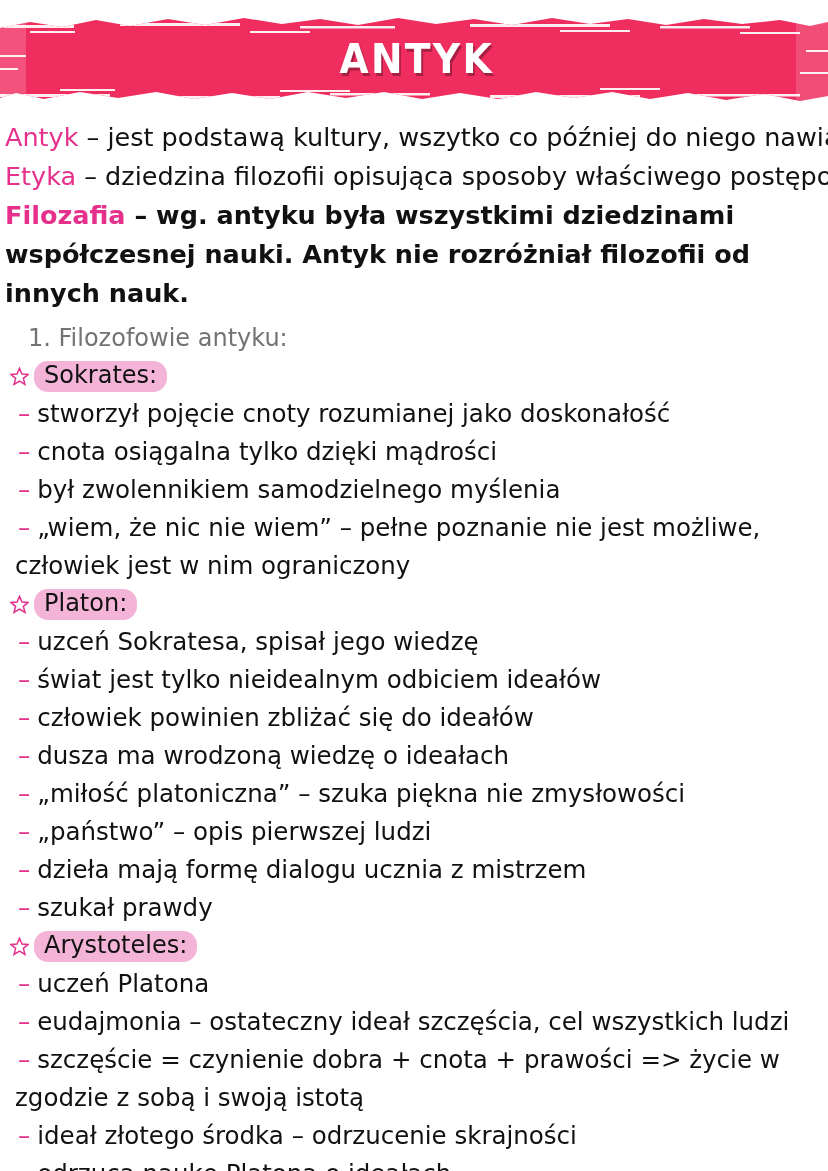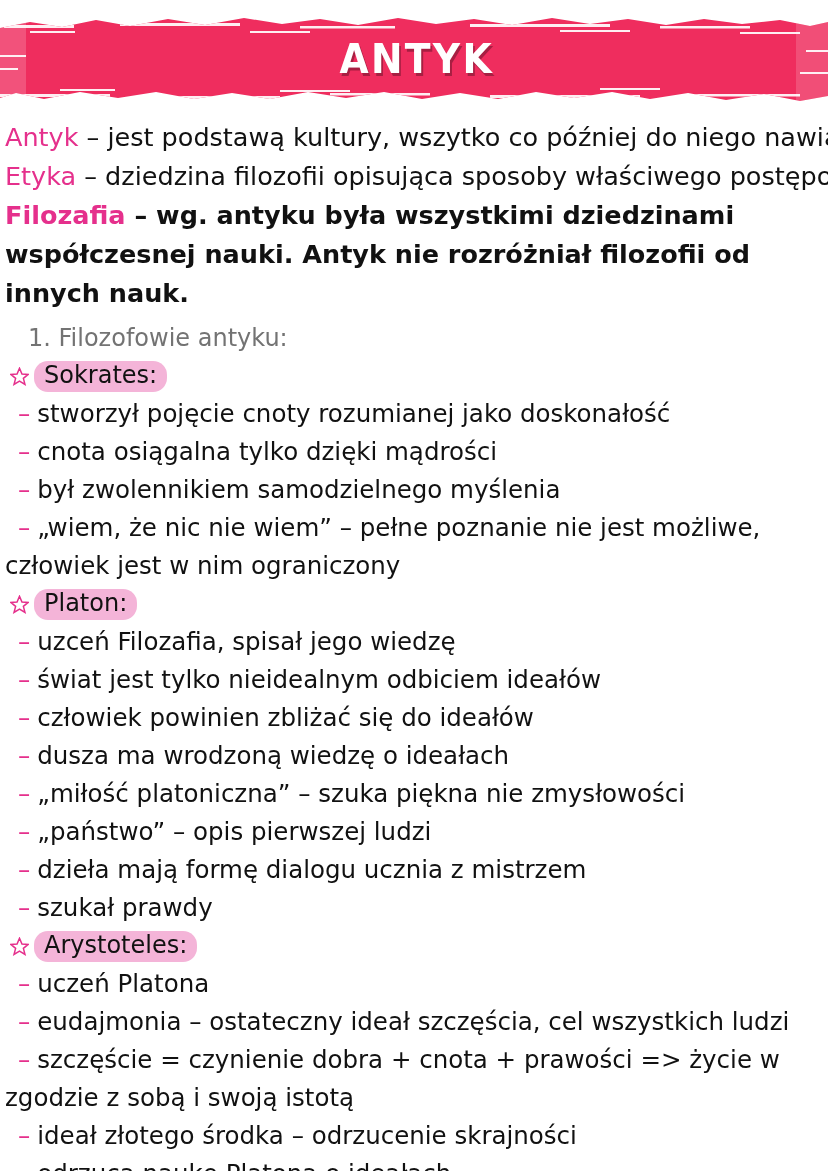--- a/index.html
+++ b/index.html
@@ -118,21 +118,21 @@
     padding-right: 0;
     text-indent: 0;
   }
   .bullet .dash {
     color: #e5308c;
     margin-right: 7px;
   }
   .cont {
     font-size: 24.5px;
     line-height: 38px;
-    padding-left: 5px;
+    padding-left: 15px;
     padding-right: 4px;
   }
 </style>
 </head>
 <body>
 
 <div class="banner">
   <svg class="brush" viewBox="0 0 828 118" preserveAspectRatio="none" aria-hidden="true">
     <defs>
       <clipPath id="rag">
@@ -209,21 +209,21 @@
   <div class="bullet"><span class="dash">–</span><span>był zwolennikiem samodzielnego myślenia</span></div>
   <div class="bullet"><span class="dash">–</span><span>„wiem, że nic nie wiem” – pełne poznanie nie jest możliwe,</span></div>
   <div class="cont">człowiek jest w nim ograniczony</div>
 
   <div class="philo">
     <svg class="star" viewBox="0 0 24 24" aria-hidden="true">
       <path d="M12 1.6 L15.1 8.9 L23 9.4 L16.9 14.3 L18.9 22 L12 17.7 L5.1 22 L7.1 14.3 L1 9.4 L8.9 8.9 Z" fill="none" stroke="#e5308c" stroke-width="1.9" stroke-linejoin="miter"></path>
     </svg>
     <span class="pill">Platon:</span>
   </div>
-  <div class="bullet"><span class="dash">–</span><span>uzceń Filozafia, spisał jego wiedzę</span></div>
+  <div class="bullet"><span class="dash">–</span><span>uzceń Sokratesa, spisał jego wiedzę</span></div>
   <div class="bullet"><span class="dash">–</span><span>świat jest tylko nieidealnym odbiciem ideałów</span></div>
   <div class="bullet"><span class="dash">–</span><span>człowiek powinien zbliżać się do ideałów</span></div>
   <div class="bullet"><span class="dash">–</span><span>dusza ma wrodzoną wiedzę o ideałach</span></div>
   <div class="bullet"><span class="dash">–</span><span>„miłość platoniczna” – szuka piękna nie zmysłowości</span></div>
   <div class="bullet"><span class="dash">–</span><span>„państwo” – opis pierwszej ludzi</span></div>
   <div class="bullet"><span class="dash">–</span><span>dzieła mają formę dialogu ucznia z mistrzem</span></div>
   <div class="bullet"><span class="dash">–</span><span>szukał prawdy</span></div>
 
   <div class="philo">
     <svg class="star" viewBox="0 0 24 24" aria-hidden="true">

